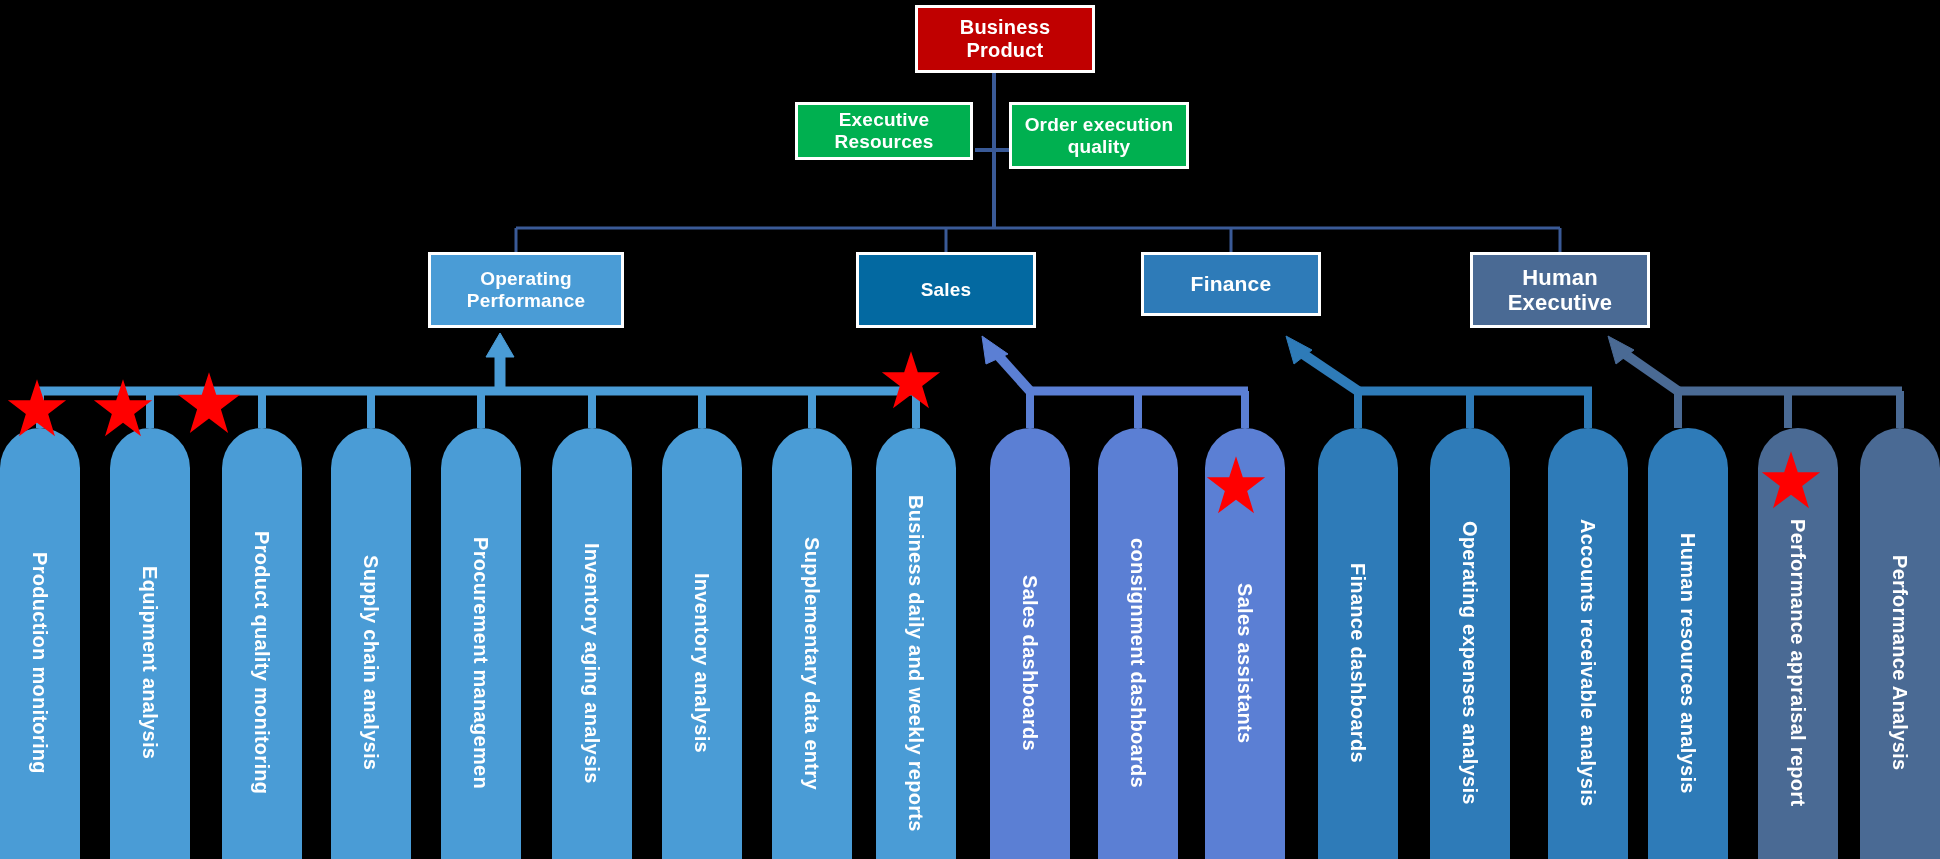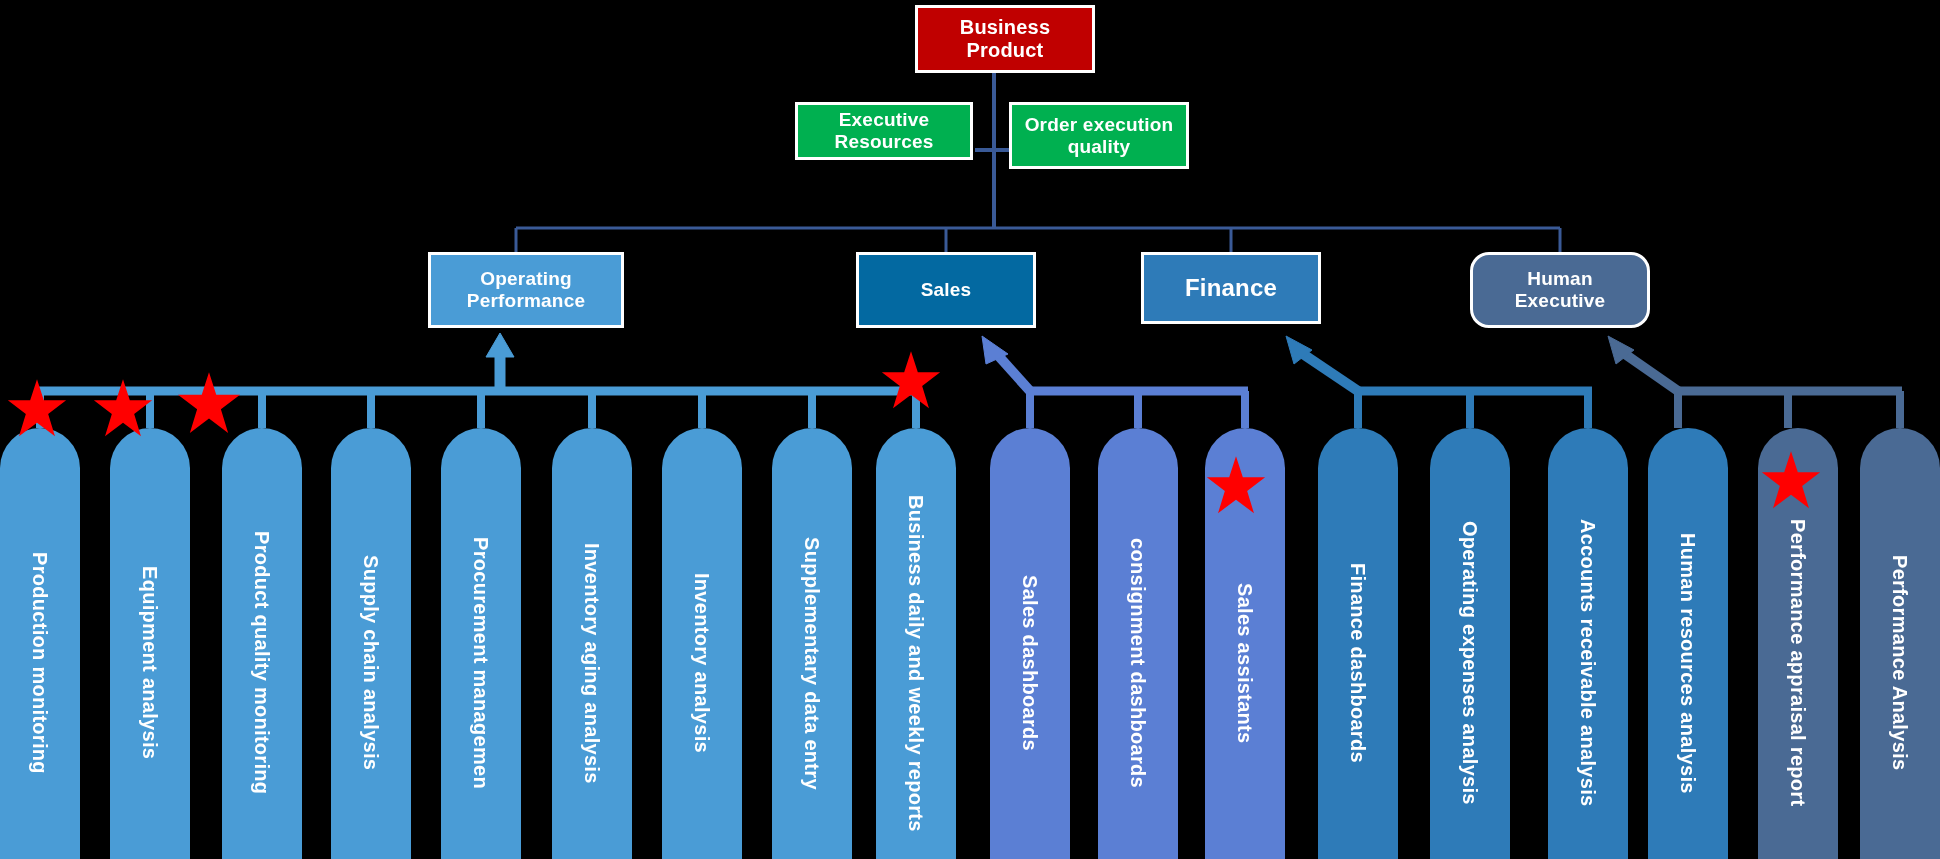--- a/index.html
+++ b/index.html
@@ -118,27 +118,27 @@
       <div>Performance</div>
     </div>
   </div>
 
   <div class="box" style="left:856px;top:252px;width:180px;height:76px;background:#0369a1;font-size:19px;">
     <div>
       <div>Sales</div>
     </div>
   </div>
 
-  <div class="box" style="left:1141px;top:252px;width:180px;height:72px;background:#2E7BB8;font-size:24px;">
+  <div class="box" style="left:1141px;top:252px;width:180px;height:64px;background:#2E7BB8;font-size:21px;">
     <div>
       <div>Finance</div>
     </div>
   </div>
 
-  <div class="box" style="left:1470px;top:252px;width:180px;height:76px;background:#4A6A94;font-size:19px;border-radius:19px;">
+  <div class="box" style="left:1470px;top:252px;width:180px;height:76px;background:#4A6A94;font-size:22px;">
     <div>
       <div>Human</div>
       <div>Executive</div>
     </div>
   </div>
 
   <div class="pill" style="left:0px;top:428px;width:80px;height:470px;background:#4A9CD6;">
     <span class="vtxt">Production monitoring</span>
   </div>
   <div class="pill" style="left:110px;top:428px;width:80px;height:470px;background:#4A9CD6;">

